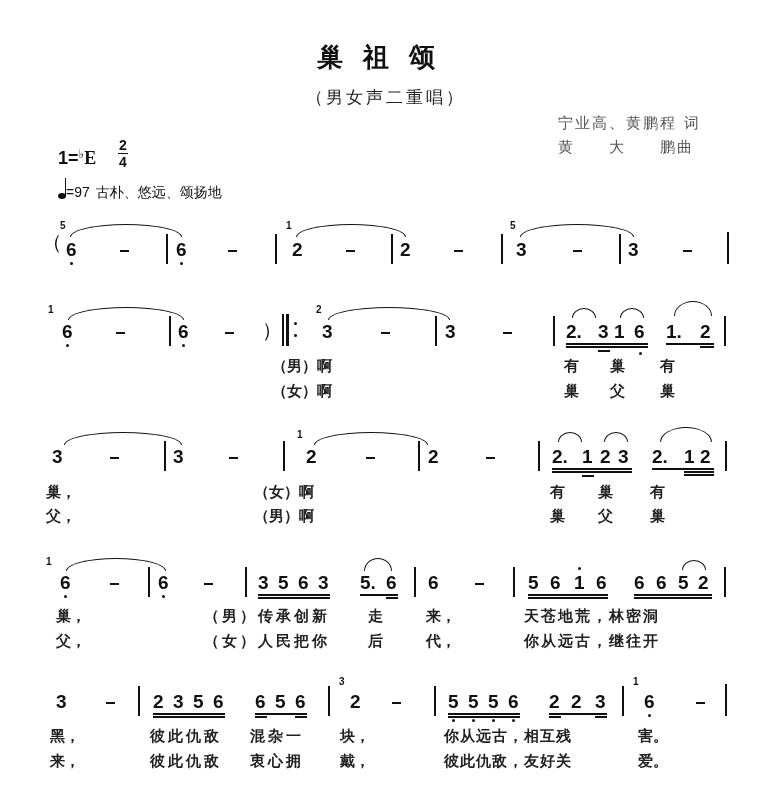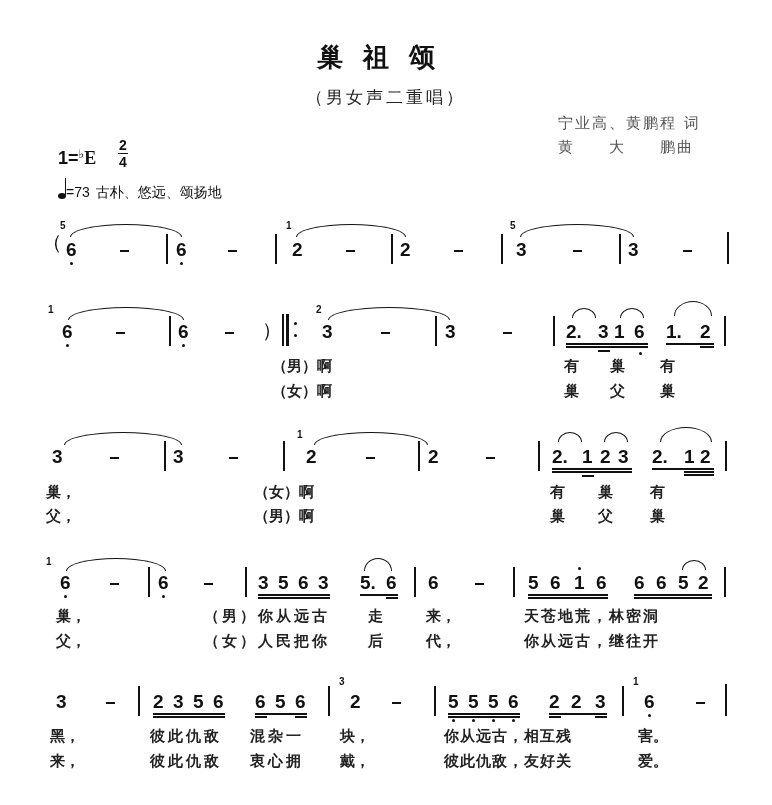--- a/index.html
+++ b/index.html
@@ -36,21 +36,21 @@
 <div class="abs credit" style="left:558px; top:114px;">宁业高、黄鹏程 词</div>
 <div class="abs credit" style="left:558px; top:138px;">黄　　大　　鹏曲</div>
 
 <div class="abs key"><span>1=</span><span class="flat">♭</span><span class="E">E</span></div>
 <div class="abs timesig">
   <div>2</div>
   <div class="bar"></div>
   <div>4</div>
 </div>
 <div class="abs tempo">
-  <span class="note-head"></span><span>=73</span><span class="mark">古朴、悠远、颂扬地</span>
+  <span class="note-head"></span><span>=97</span><span class="mark">古朴、悠远、颂扬地</span>
 </div>
 
 <div>
   <div class="paren" style="left:42px; top:232px;">（</div>
   <div class="grace" style="left:60px; top:221px;">5</div>
   <div class="tie" style="left:70px; top:224px; width:110px; height:12px;"></div>
   <div class="n" style="left:66px; top:240px;">6</div>
   <div class="dot-below" style="left:70px; top:262px;"></div>
   <div class="dash" style="left:120px; top:250px;"></div>
   <div class="barline" style="left:166px; top:234px; height:30px;"></div>
@@ -220,21 +220,21 @@
   <div class="tie" style="left:682px; top:560px; width:22px; height:9px;"></div>
   <div class="n" style="left:634px; top:573px;">6</div>
   <div class="n" style="left:656px; top:573px;">6</div>
   <div class="n" style="left:678px; top:573px;">5</div>
   <div class="n" style="left:698px; top:573px;">2</div>
   <div class="ul" style="left:634px; top:594px; width:78px;"></div>
   <div class="ul" style="left:634px; top:597px; width:78px;"></div>
   <div class="barline" style="left:724px; top:567px; height:30px;"></div>
 
   <div class="lyric" style="left:56px; top:608px;">巢，</div>
-  <div class="lyric" style="left:204px; top:608px; letter-spacing:3px;">（男）你从远古</div>
+  <div class="lyric" style="left:204px; top:608px; letter-spacing:3px;">（男）传承创新</div>
   <div class="lyric" style="left:368px; top:608px;">走</div>
   <div class="lyric" style="left:426px; top:608px;">来，</div>
   <div class="lyric" style="left:524px; top:608px; letter-spacing:2px;">天苍地荒，林密洞</div>
   <div class="lyric" style="left:56px; top:633px;">父，</div>
   <div class="lyric" style="left:204px; top:633px; letter-spacing:3px;">（女）人民把你</div>
   <div class="lyric" style="left:368px; top:633px;">后</div>
   <div class="lyric" style="left:426px; top:633px;">代，</div>
   <div class="lyric" style="left:524px; top:633px; letter-spacing:2px;">你从远古，继往开</div>
 <div class="dot-below" style="left: 578px; top: 567px;"></div>
   </div>

